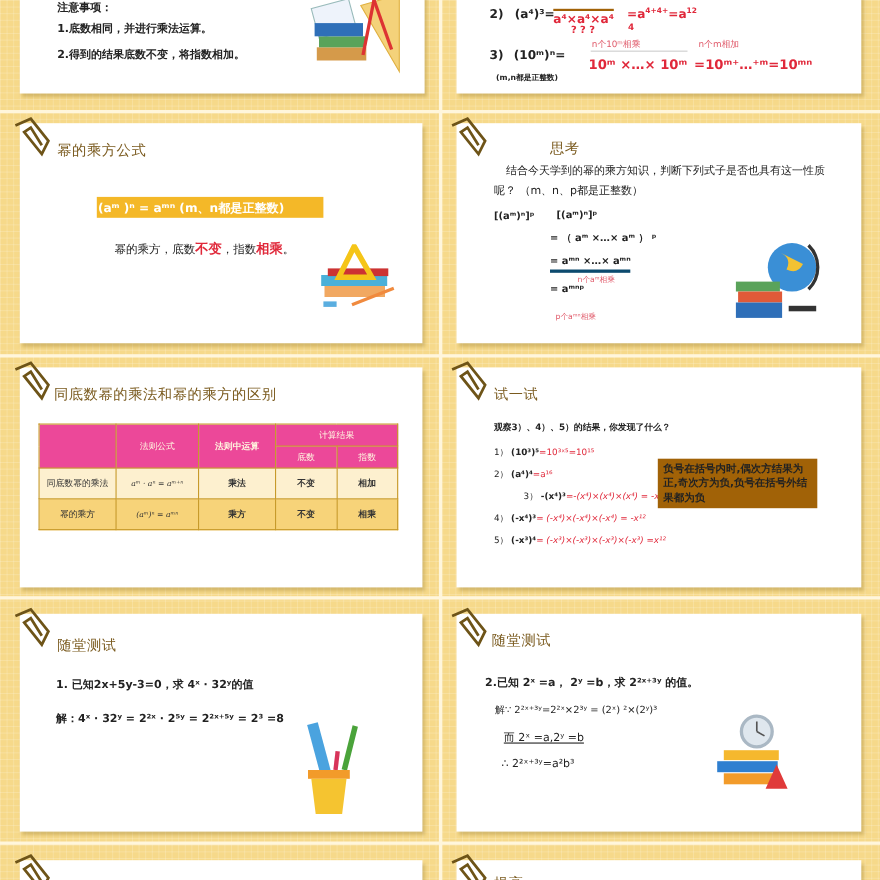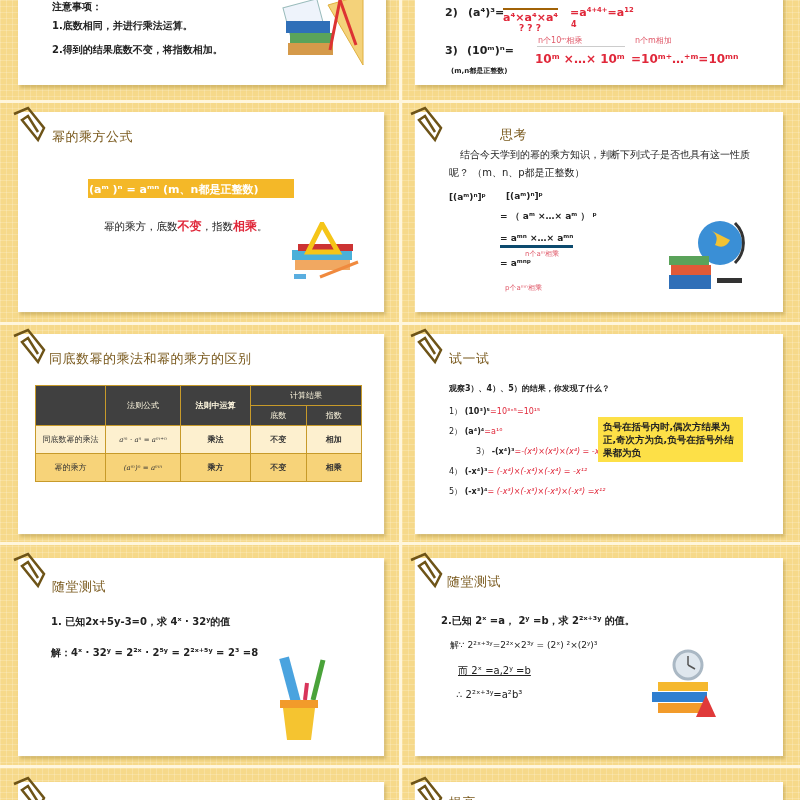--- a/index.html
+++ b/index.html
@@ -13,25 +13,25 @@
 .title{position:absolute;font-weight:normal;font-size:13px;color:#7a5a1e;letter-spacing:.5px;}
 .t{position:absolute;font-size:10px;color:#222;white-space:nowrap;}
 .b{font-weight:bold;}
 .red{color:#e0283a;}
 .pink{color:#e05a6a;}
 sup{font-size:.62em;vertical-align:.55em;line-height:0;}
 .small{font-size:8px;}
 table{border-collapse:collapse;}
 .tbl{position:absolute;left:35px;top:385px;width:327px;font-size:8px;}
 .tbl td{border:1px solid #c79a2a;text-align:center;height:28px;}
-.tbl .h{background:#404040;color:#fff8e0;}
+.tbl .h{background:#ec4899;color:#fff8e0;}
 .tbl .r1{background:#fdf0cf;color:#333;}
 .tbl .r2{background:#f7d379;color:#333;}
 .hl{position:absolute;background:#f4b828;}
-.note{position:absolute;background:#fde047;font-weight:bold;font-size:9.5px;color:#222;line-height:13px;padding:3px 5px;}
+.note{position:absolute;background:#a16207;font-weight:bold;font-size:9.5px;color:#222;line-height:13px;padding:3px 5px;}
 </style>
 </head>
 <body>
 
 <div class="sep-v"></div>
 <div class="sep-h" style="top:100px"></div>
 <div class="sep-h" style="top:322px"></div>
 <div class="sep-h" style="top:542px"></div>
 <div class="sep-h" style="top:765px"></div>
 

